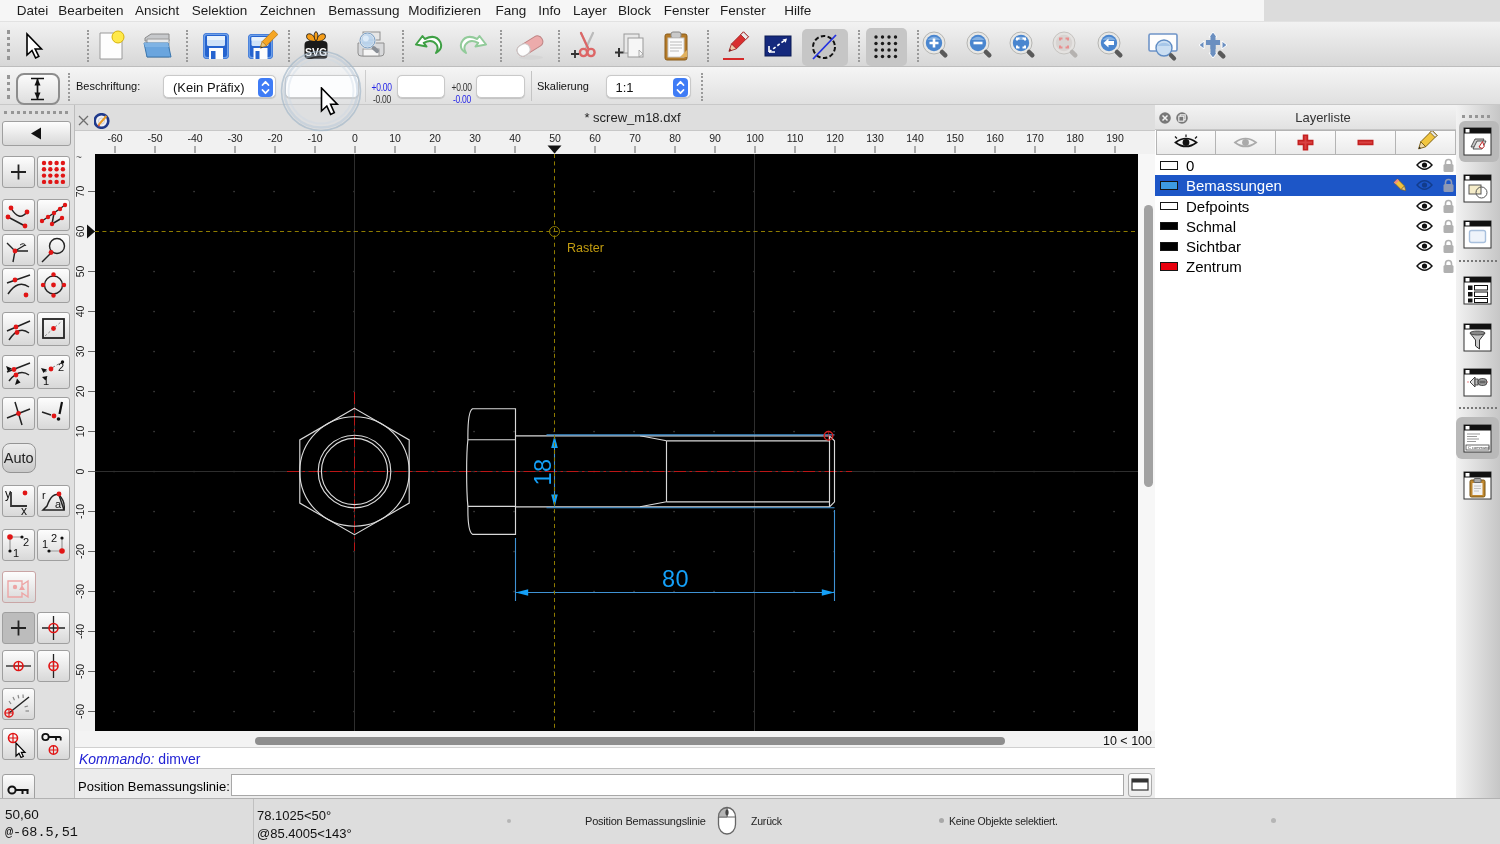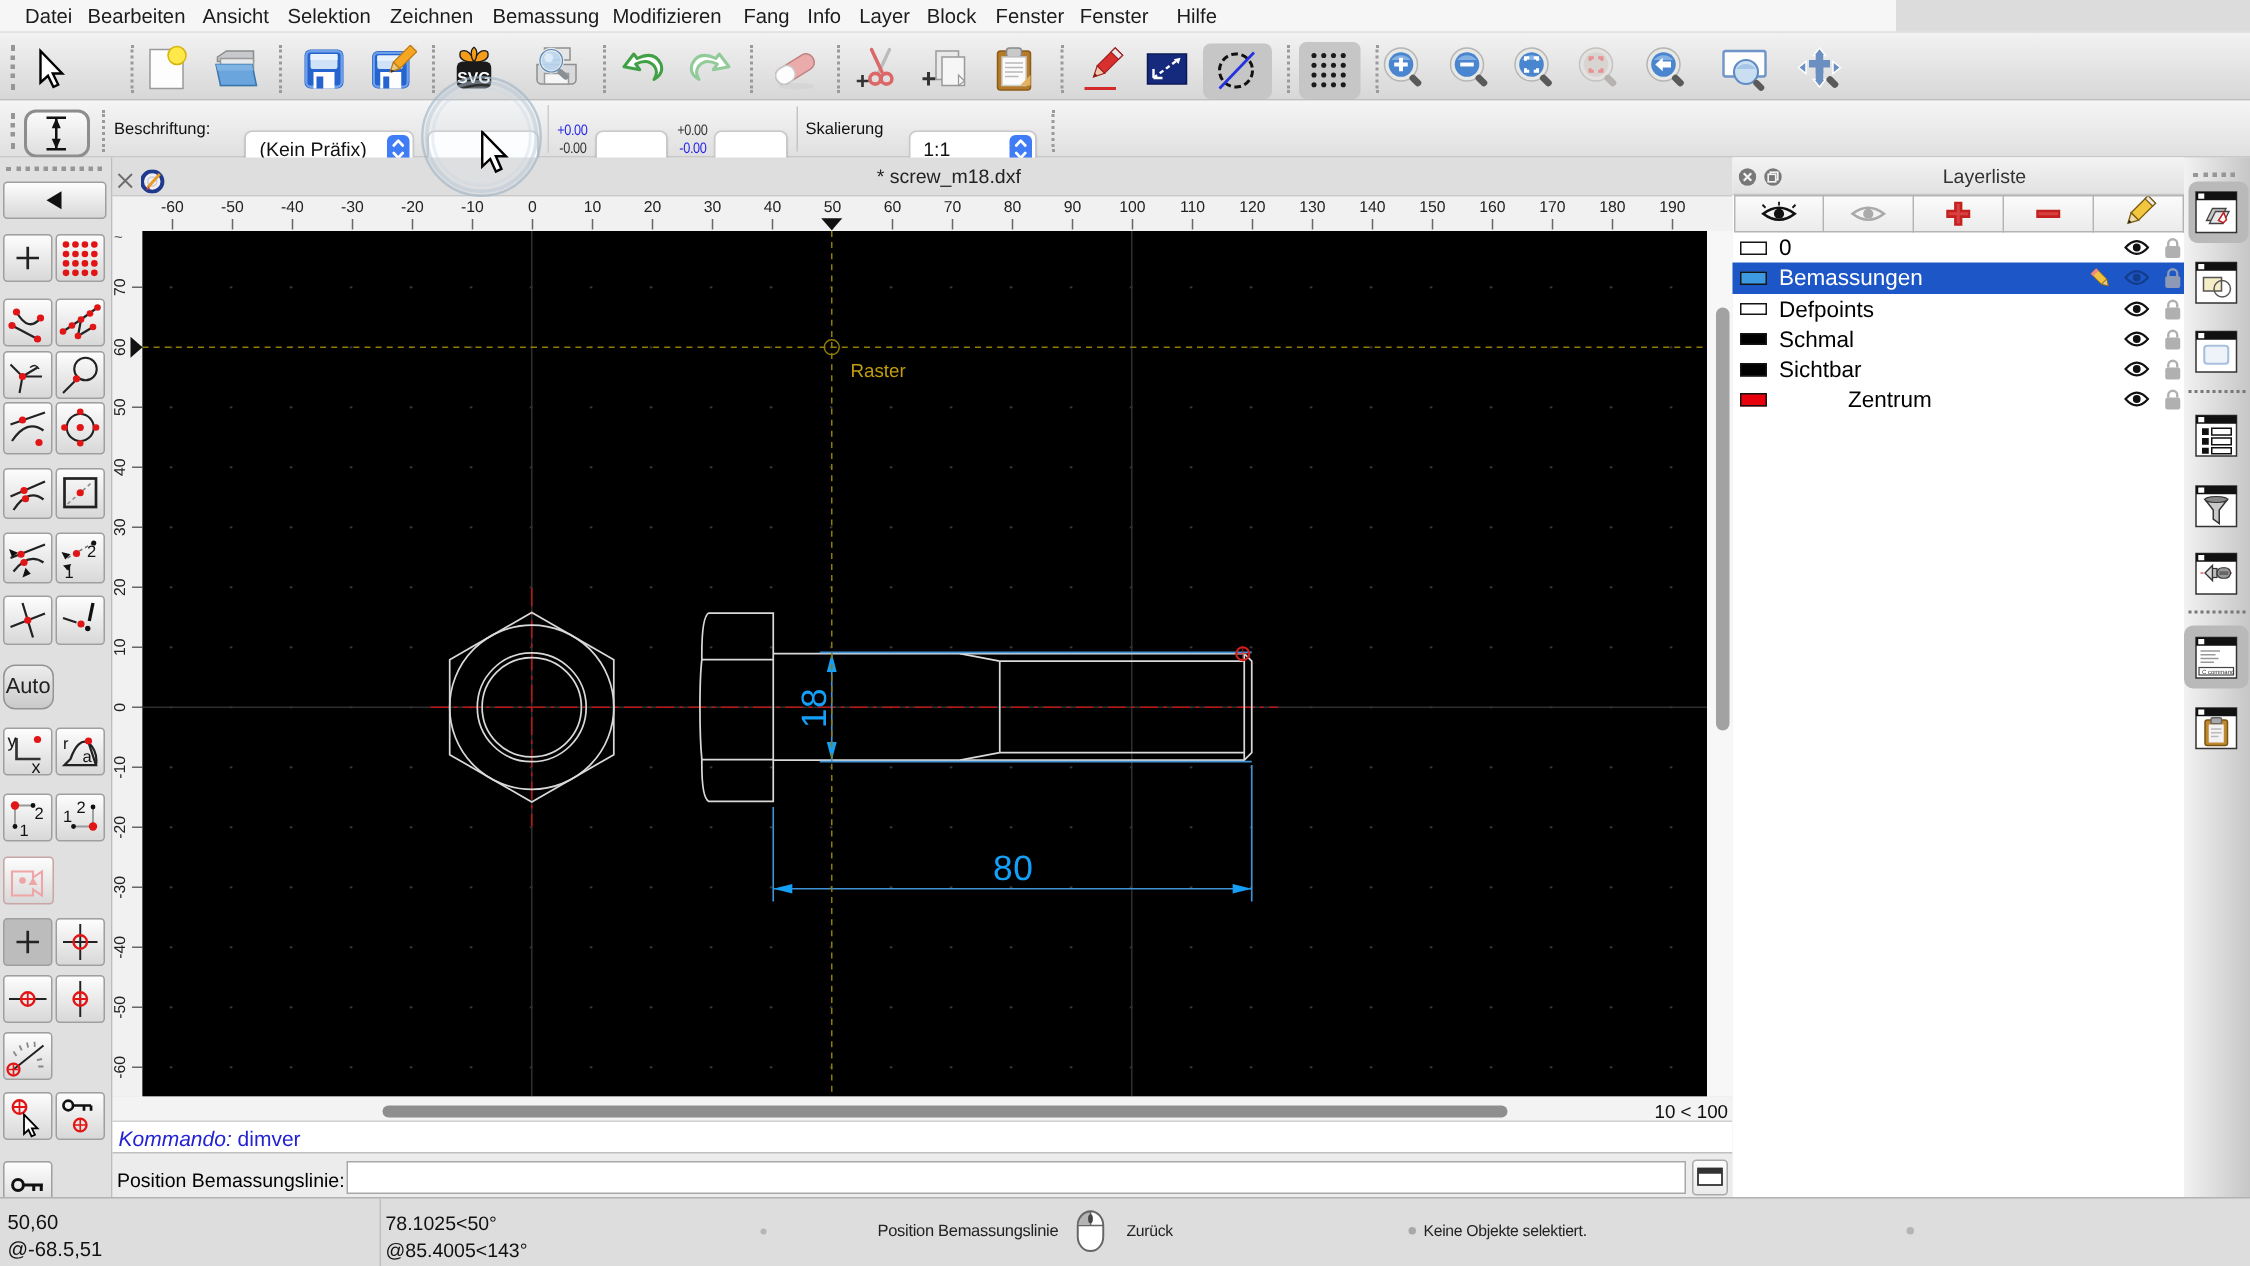--- a/index.html
+++ b/index.html
@@ -9,21 +9,21 @@
 #menubar { left:0; top:0; width:1264px; height:21px; background:#f6f6f6; }
 #menubar span { position:absolute; top:2.5px; font-size:13.5px; color:#1c1c1c; white-space:nowrap; }
 #toolbar1 { left:0; top:21px; width:1500px; height:46px; background:linear-gradient(#f2f2f2,#d7d7d7); border-top:1px solid #e2e2e2; border-bottom:1px solid #bdbdbd; }
 .vsep { position:absolute; top:8px; height:32px; width:0; border-left:2px dotted #9a9a9a; }
 .vsep2 { position:absolute; top:6px; height:28px; width:0; border-left:2px dotted #9a9a9a; }
 .handle { position:absolute; width:3px; border-left:3px dotted #969696; }
 .ticon { position:absolute; width:32px; height:32px; top:8px; }
 .pressbg { position:absolute; background:#c6c6c6; border-radius:5px; }
 #optbar { left:0; top:67px; width:1500px; height:38px; background:linear-gradient(#f5f5f5,#e0e0e0); border-bottom:1px solid #c8c8c8; }
 .olabel { position:absolute; font-size:11px; color:#111; top:13px; }
-.obox { position:absolute; top:8px; height:23px; background:#fff; border:1px solid #c9c9c9; border-radius:5px; box-shadow:0 0.5px 1px rgba(0,0,0,0.15);margin-top:12px; }
+.obox { position:absolute; top:8px; height:23px; background:#fff; border:1px solid #c9c9c9; border-radius:5px; box-shadow:0 0.5px 1px rgba(0,0,0,0.15); }
 .stepper { position:absolute; width:15px; height:19px; background:#3f7cf6; border-radius:4px; }
 .tinylbl { position:absolute; font-size:10px; line-height:11.5px; text-align:right; letter-spacing:-0.3px; transform:scaleX(0.85); transform-origin:100% 50%; }
 #tabbar { left:75px; top:105px; width:1080px; height:26px; background:#dedede; border-bottom:1px solid #c8c8c8;}
 #hruler { left:75px; top:131px; width:1080px; height:23px; background:#f1f1f1; }
 #vruler { left:75px; top:154px; width:20px; height:577px; background:#f1f1f1; }
 #canvas { left:95px; top:154px; width:1043px; height:577px; background:#000; }
 #vscroll { left:1138px; top:154px; width:17px; height:577px; background:#f7f7f7; }
 #hscrollrow { left:75px; top:731px; width:1080px; height:16px; background:#f3f3f3; }
 #kommandorow { left:75px; top:747px; width:1080px; height:21px; background:#ffffff; border-top:1px solid #d0d0d0;}
 #cmdinputrow { left:75px; top:768px; width:1080px; height:30px; background:#ececec; border-top:1px solid #c0c0c0;}
@@ -771,21 +771,21 @@
         <path d="M1 6 Q8.5 -2.5 16 6 Q8.5 14.5 1 6 Z" fill="none" stroke="#111" stroke-width="1.4"></path>
         <circle cx="8.5" cy="6" r="2.6" fill="#111"></circle>
       </svg>
       <svg class="abs" style="left:287px;top:3px" width="13" height="15" viewBox="0 0 13 15">
         <path d="M3.5 6 V4.5 a3 3 0 0 1 6 0 V6" fill="none" stroke="#b0b0b0" stroke-width="1.6"></path>
         <rect x="1.5" y="6" width="10" height="8" rx="1.5" fill="#b0b0b0"></rect>
       </svg>
     </div>
     <div class="lrow" style="top:151.2px;">
       <div class="swatch" style="background:#e8000d;"></div>
-      <span style="position:absolute;left:31px;top:2px;margin-left:46px;">Zentrum</span>
+      <span style="position:absolute;left:31px;top:2px;">Zentrum</span>
       <svg class="abs" style="left:261px;top:4px" width="17" height="12" viewBox="0 0 17 12">
         <path d="M1 6 Q8.5 -2.5 16 6 Q8.5 14.5 1 6 Z" fill="none" stroke="#111" stroke-width="1.4"></path>
         <circle cx="8.5" cy="6" r="2.6" fill="#111"></circle>
       </svg>
       <svg class="abs" style="left:287px;top:3px" width="13" height="15" viewBox="0 0 13 15">
         <path d="M3.5 6 V4.5 a3 3 0 0 1 6 0 V6" fill="none" stroke="#b0b0b0" stroke-width="1.6"></path>
         <rect x="1.5" y="6" width="10" height="8" rx="1.5" fill="#b0b0b0"></rect>
       </svg>
     </div>
 </div>
@@ -864,21 +864,21 @@
       <rect x="2.5" y="2" width="4" height="3.5" fill="#fff"></rect>
       <rect x="7" y="9" width="15" height="17" rx="1.5" fill="#c08830" stroke="#7a5510"></rect>
       <rect x="11" y="7.5" width="7" height="4" rx="1" fill="#a8a8a8" stroke="#666"></rect>
       <rect x="9.5" y="12" width="10" height="12" fill="#f2f2f2"></rect>
       <path d="M11 15 h7 M11 17.5 h7 M11 20 h5" stroke="#bbb" stroke-width="0.9"></path>
     </svg>
 </div>
 
 <div id="statusbar" class="abs">
 <div style="left:5px;top:8px;font-size:13.5px;color:#111;">50,60</div>
-<div style="left:5px;top:26px;font-size:13.5px;color:#111;">@-68.5,51</div>
+<div style="left:5px;top:26px;font-size:13.5px;color:#111;font-family:Liberation Mono, monospace;">@-68.5,51</div>
 <div style="left:253px;top:0;height:46px;border-left:1px solid #c0c0c0;"></div>
 <div style="left:257px;top:8.5px;font-size:13px;color:#111;">78.1025&lt;50°</div>
 <div style="left:257px;top:26.5px;font-size:13px;color:#111;">@85.4005&lt;143°</div>
 <div style="left:507px;top:20px;width:4px;height:4px;border-radius:2px;background:#b5b5b5;"></div>
 <div style="left:585px;top:16px;font-size:11px;color:#222;font-weight:500;letter-spacing:-0.2px;">Position Bemassungslinie</div>
 <svg class="abs" style="left:716px;top:6px;" width="22" height="31" viewBox="0 0 22 31">
       <path d="M2.5 12 a8.5 9.5 0 0 1 17 0 v7.5 a8.5 9.5 0 0 1 -17 0 z" fill="#fff" stroke="#666" stroke-width="1.3"></path>
       <path d="M11 2.5 V12 M2.5 12 h17" stroke="#666" stroke-width="1"></path>
       <path d="M11 3 a8.5 9.5 0 0 0 -8.5 9 h8.5 z" fill="#b5b5b5" stroke="#666" stroke-width="0.8"></path>
       <ellipse cx="11" cy="7.5" rx="1.6" ry="3" fill="#444"></ellipse>

